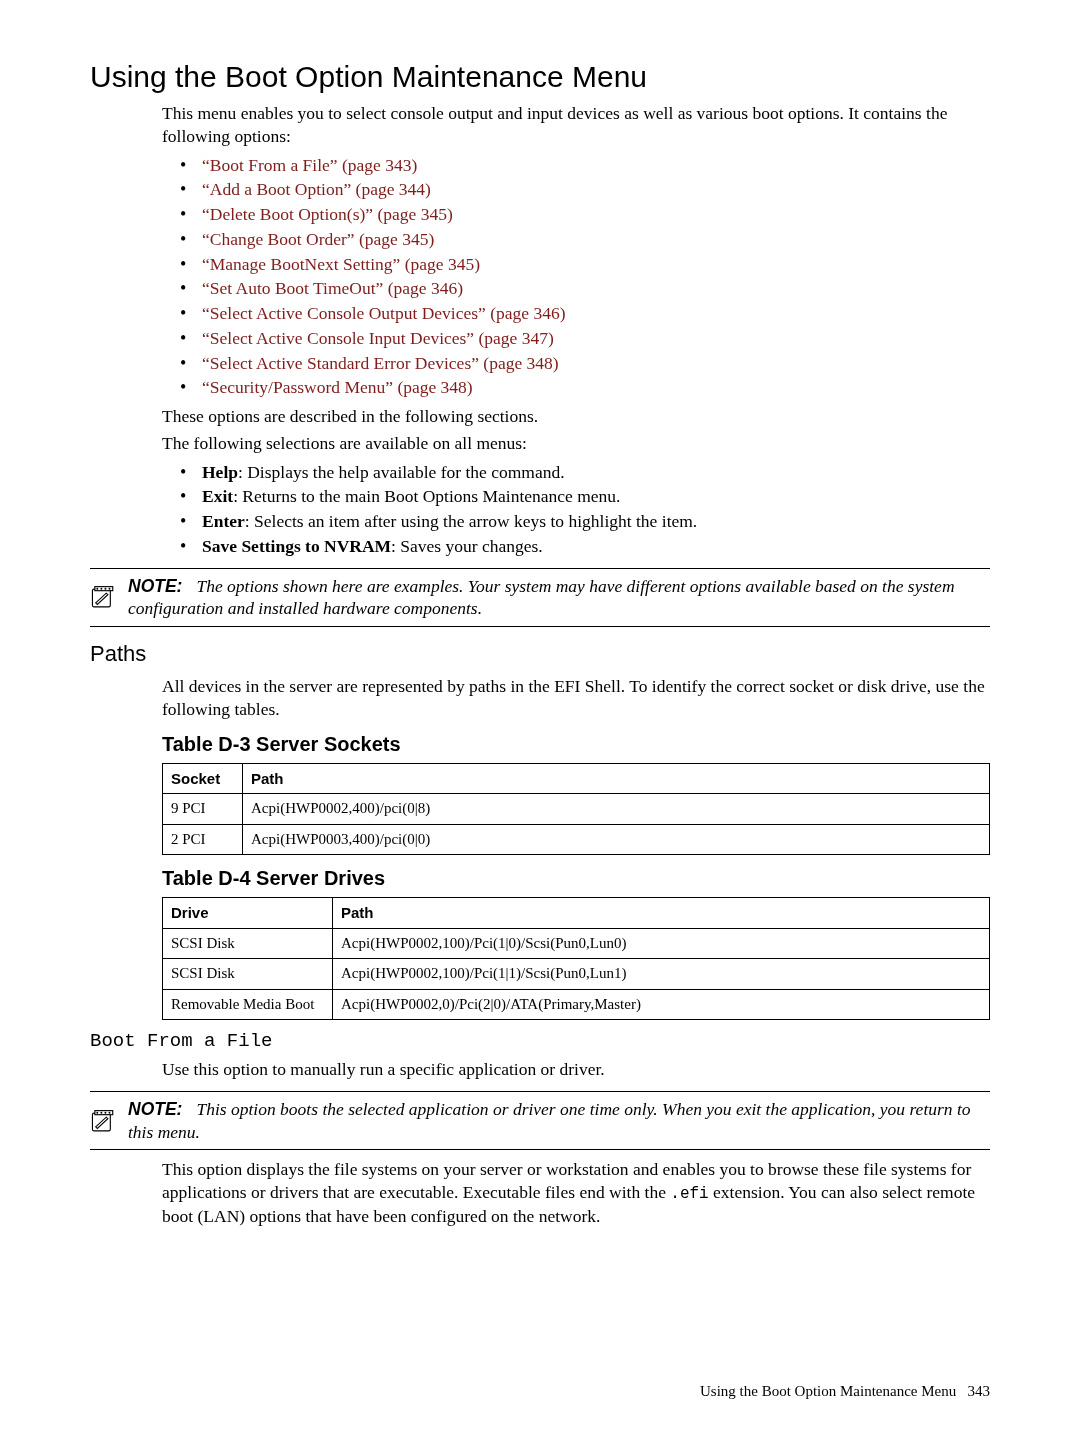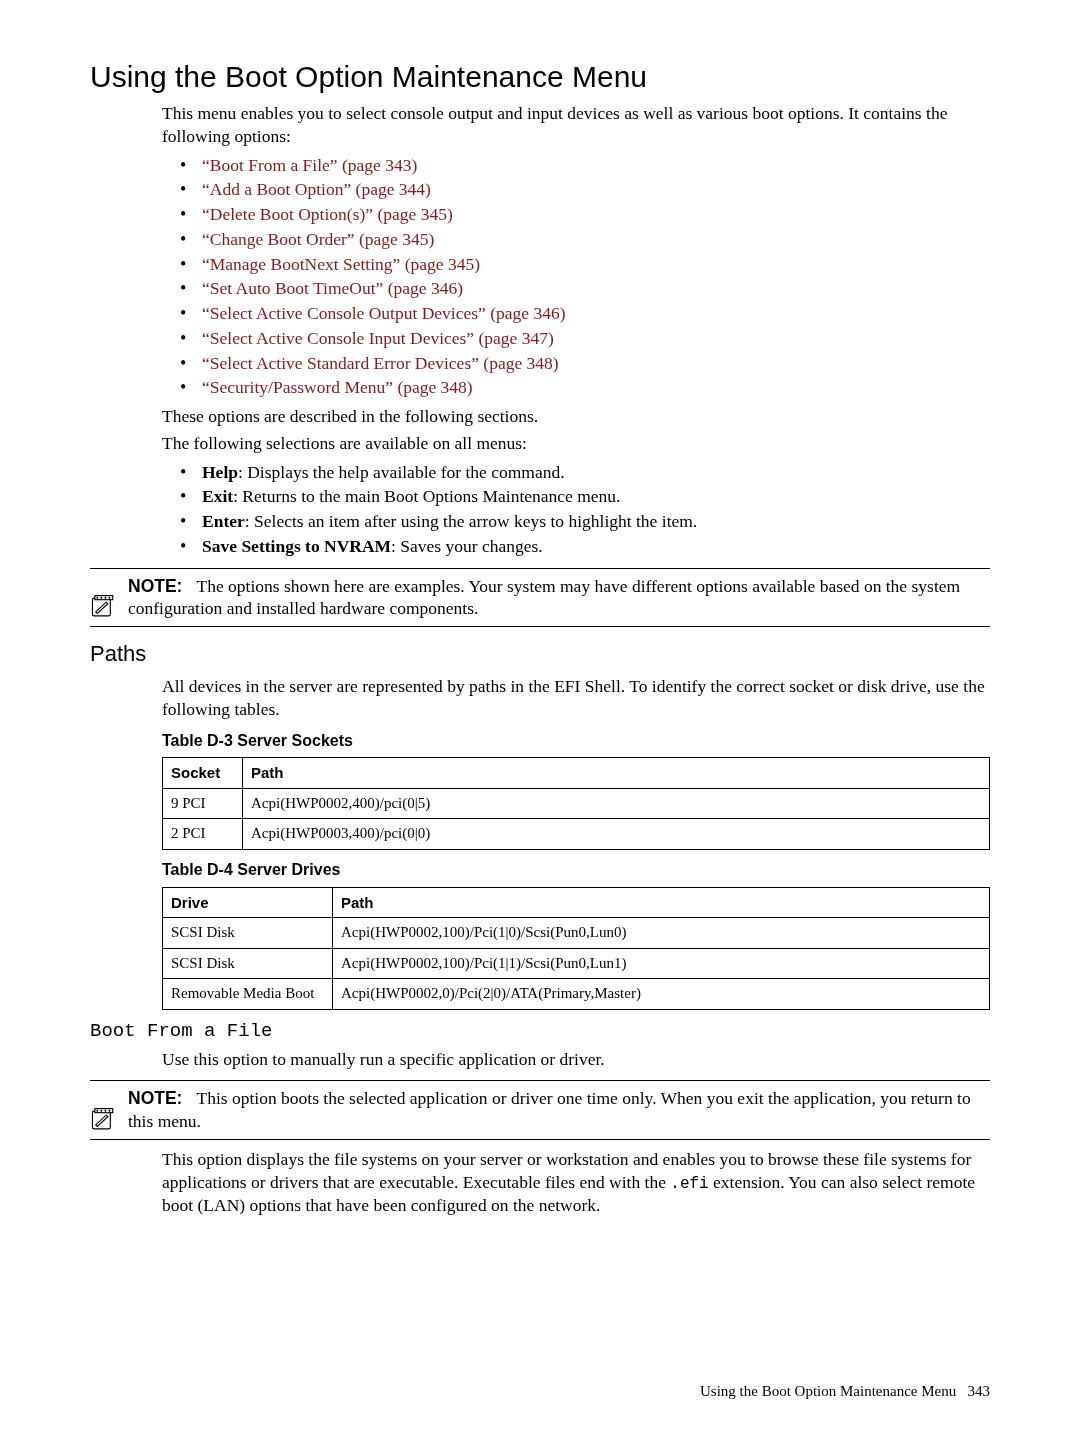--- a/index.html
+++ b/index.html
@@ -54,38 +54,39 @@
     font-size: 18px;
   }
   .link { color: #7f1d1d; }
   .strong { font-weight: bold; }
   .note-block {
     border-top: 1px solid #000;
     border-bottom: 1px solid #000;
     margin: 10px 0 8px 0;
     padding: 6px 0;
     display: flex;
-    align-items: flex-end;
+    align-items: center;
     gap: 12px;
+    font-style: italic;
   }
   .note-block .note-icon { flex: 0 0 auto; width: 26px; height: 26px; margin-top: 2px; }
   .note-block .note-text {
     flex: 1;
     font-size: 17.5px;
     line-height: 1.3;
   }
   .note-label {
     font-family: "Trebuchet MS", Arial, sans-serif;
     font-weight: bold;
     margin-right: 14px;
   }
   .table-caption {
     font-family: "Trebuchet MS", Arial, sans-serif;
     font-weight: bold;
-    font-size: 16px;
+    font-size: 20px;
     margin: 10px 0 6px 0;
   }
   table.data {
     width: 100%;
     border-collapse: collapse;
     font-size: 15px;
     margin-bottom: 10px;
     padding-left: 42px;
   }
   table.data th, table.data td {
@@ -165,21 +166,21 @@
   <table class="data sockets">
     <thead>
         <tr>
       <th>Socket</th>
       <th>Path</th>
     </tr>
       </thead>
     <tbody>
       <tr>
         <td>9 PCI</td>
-        <td>Acpi(HWP0002,400)/pci(0|5)</td>
+        <td>Acpi(HWP0002,400)/pci(0|8)</td>
       </tr>
       <tr>
         <td>2 PCI</td>
         <td>Acpi(HWP0003,400)/pci(0|0)</td>
       </tr>
     </tbody>
   </table>
 
   <div class="table-caption">Table D-4 Server Drives</div>
   <table class="data drives">

